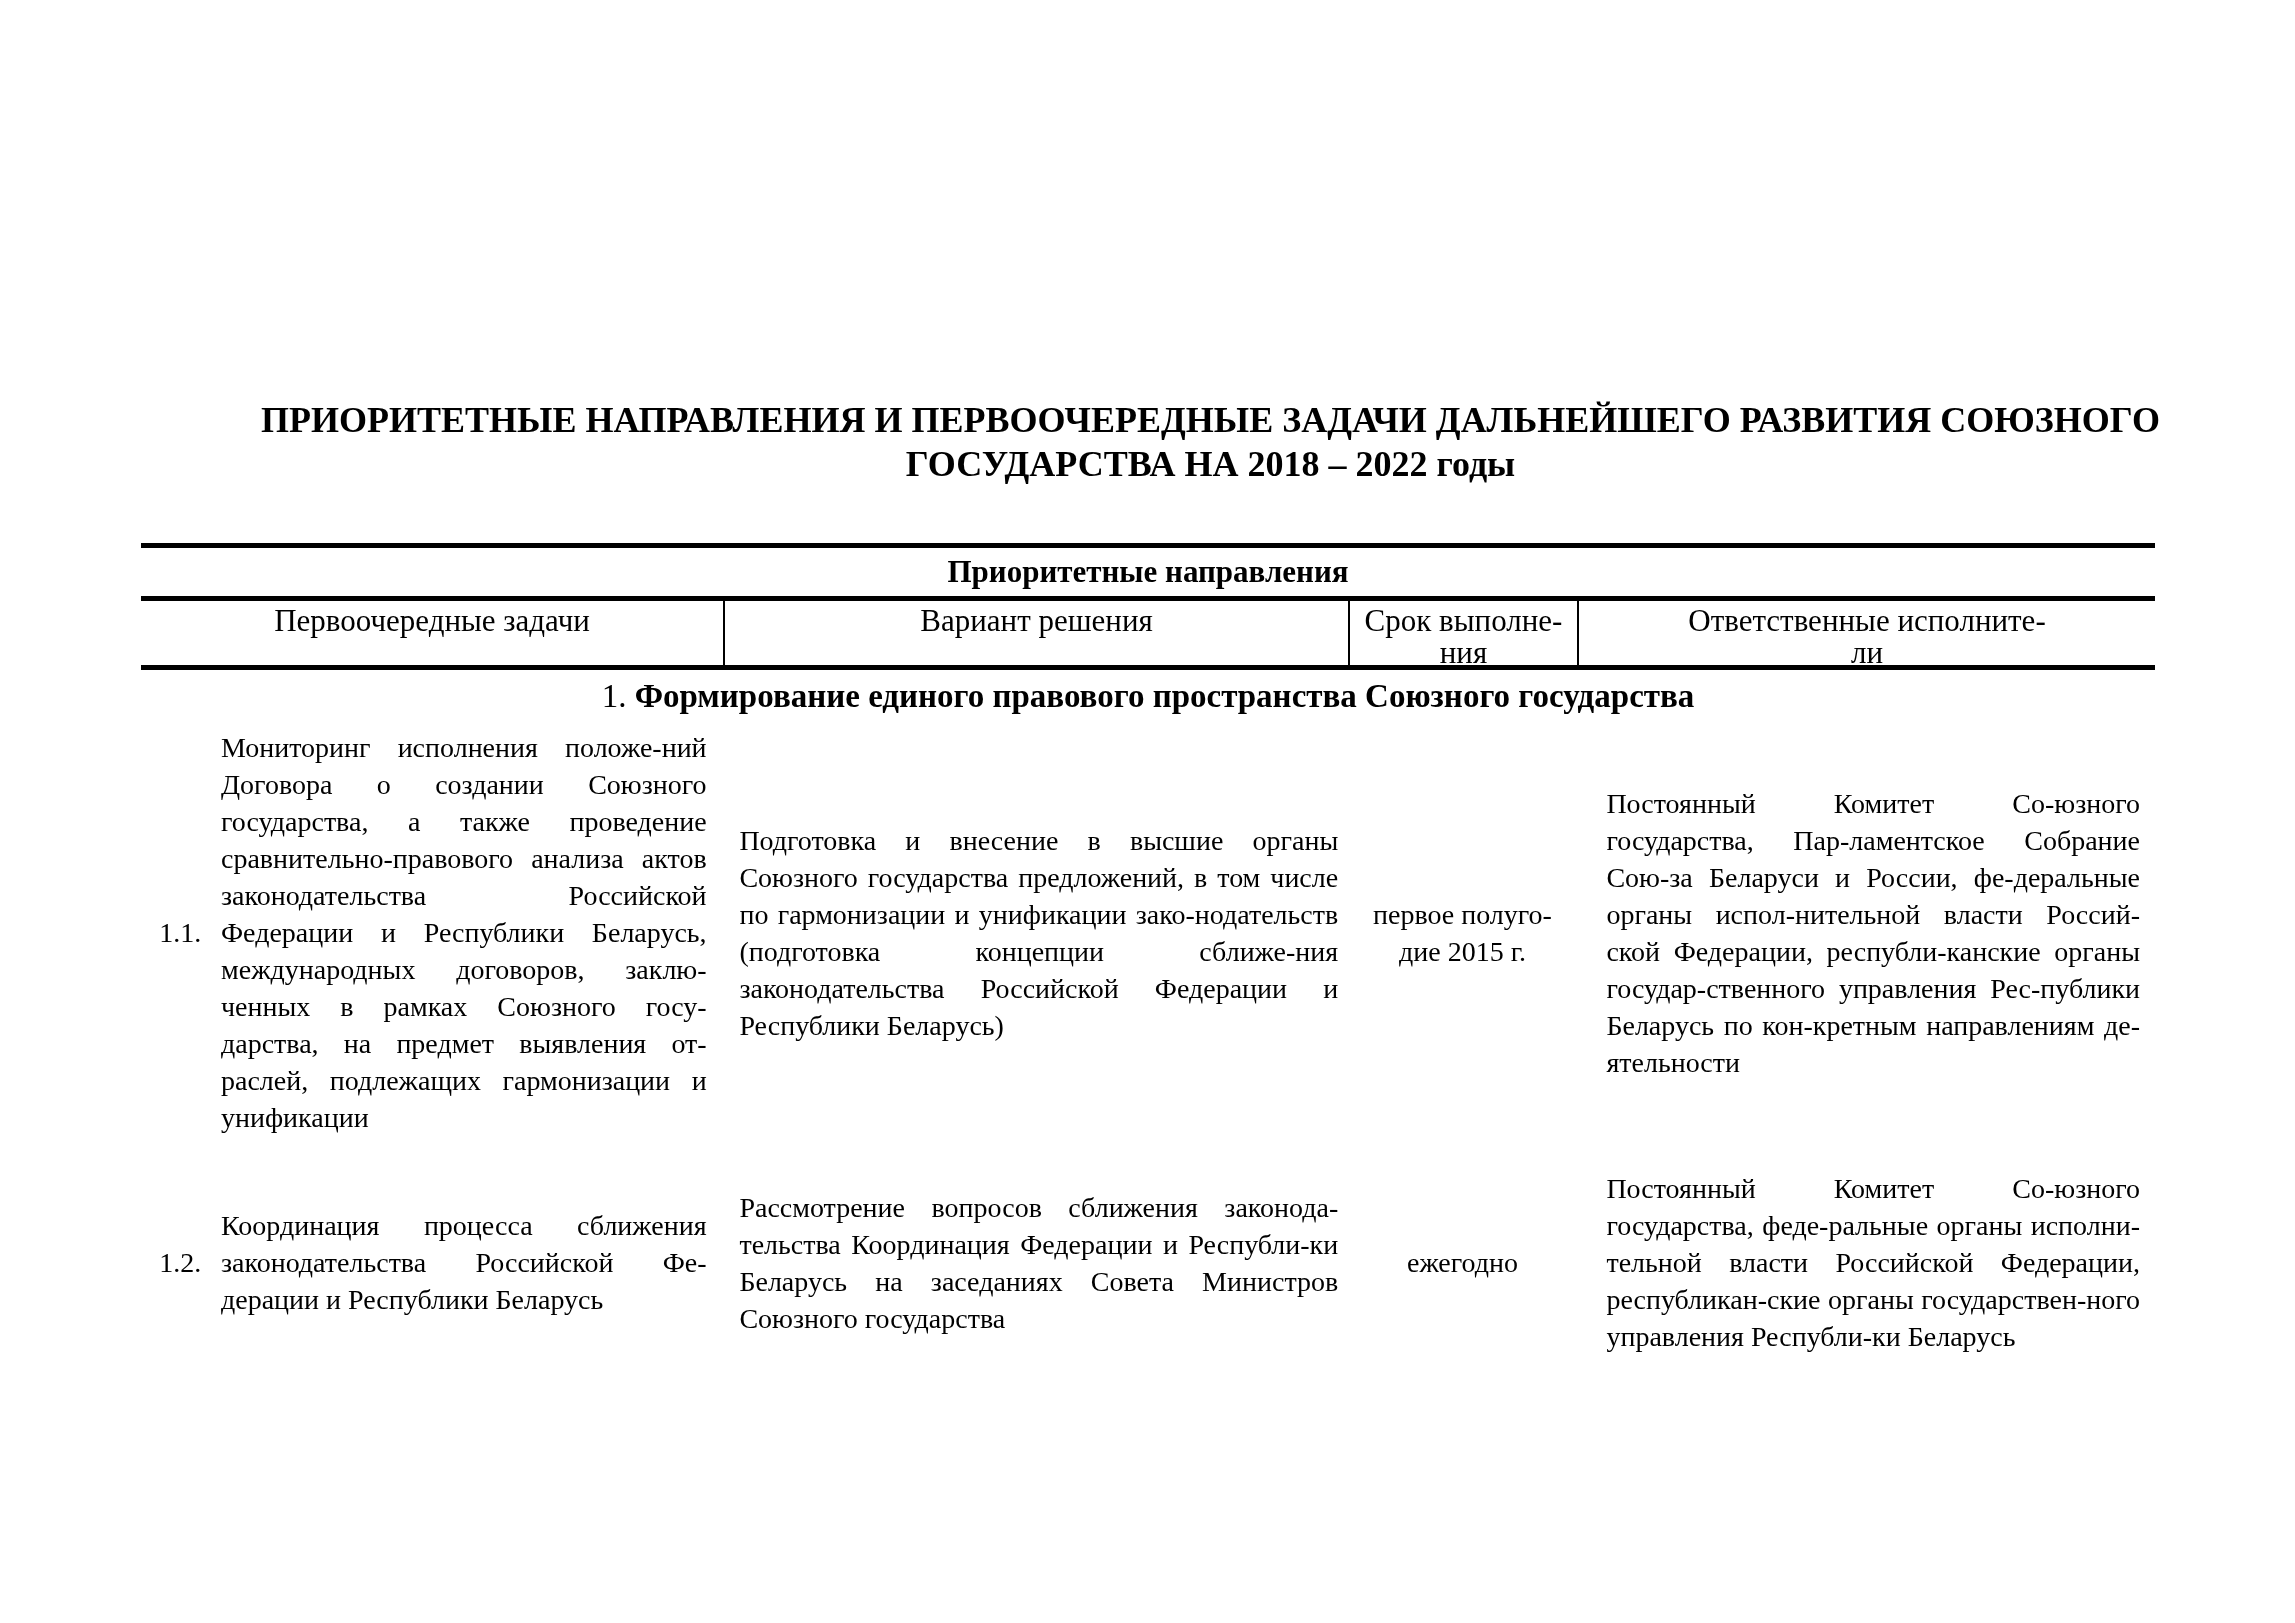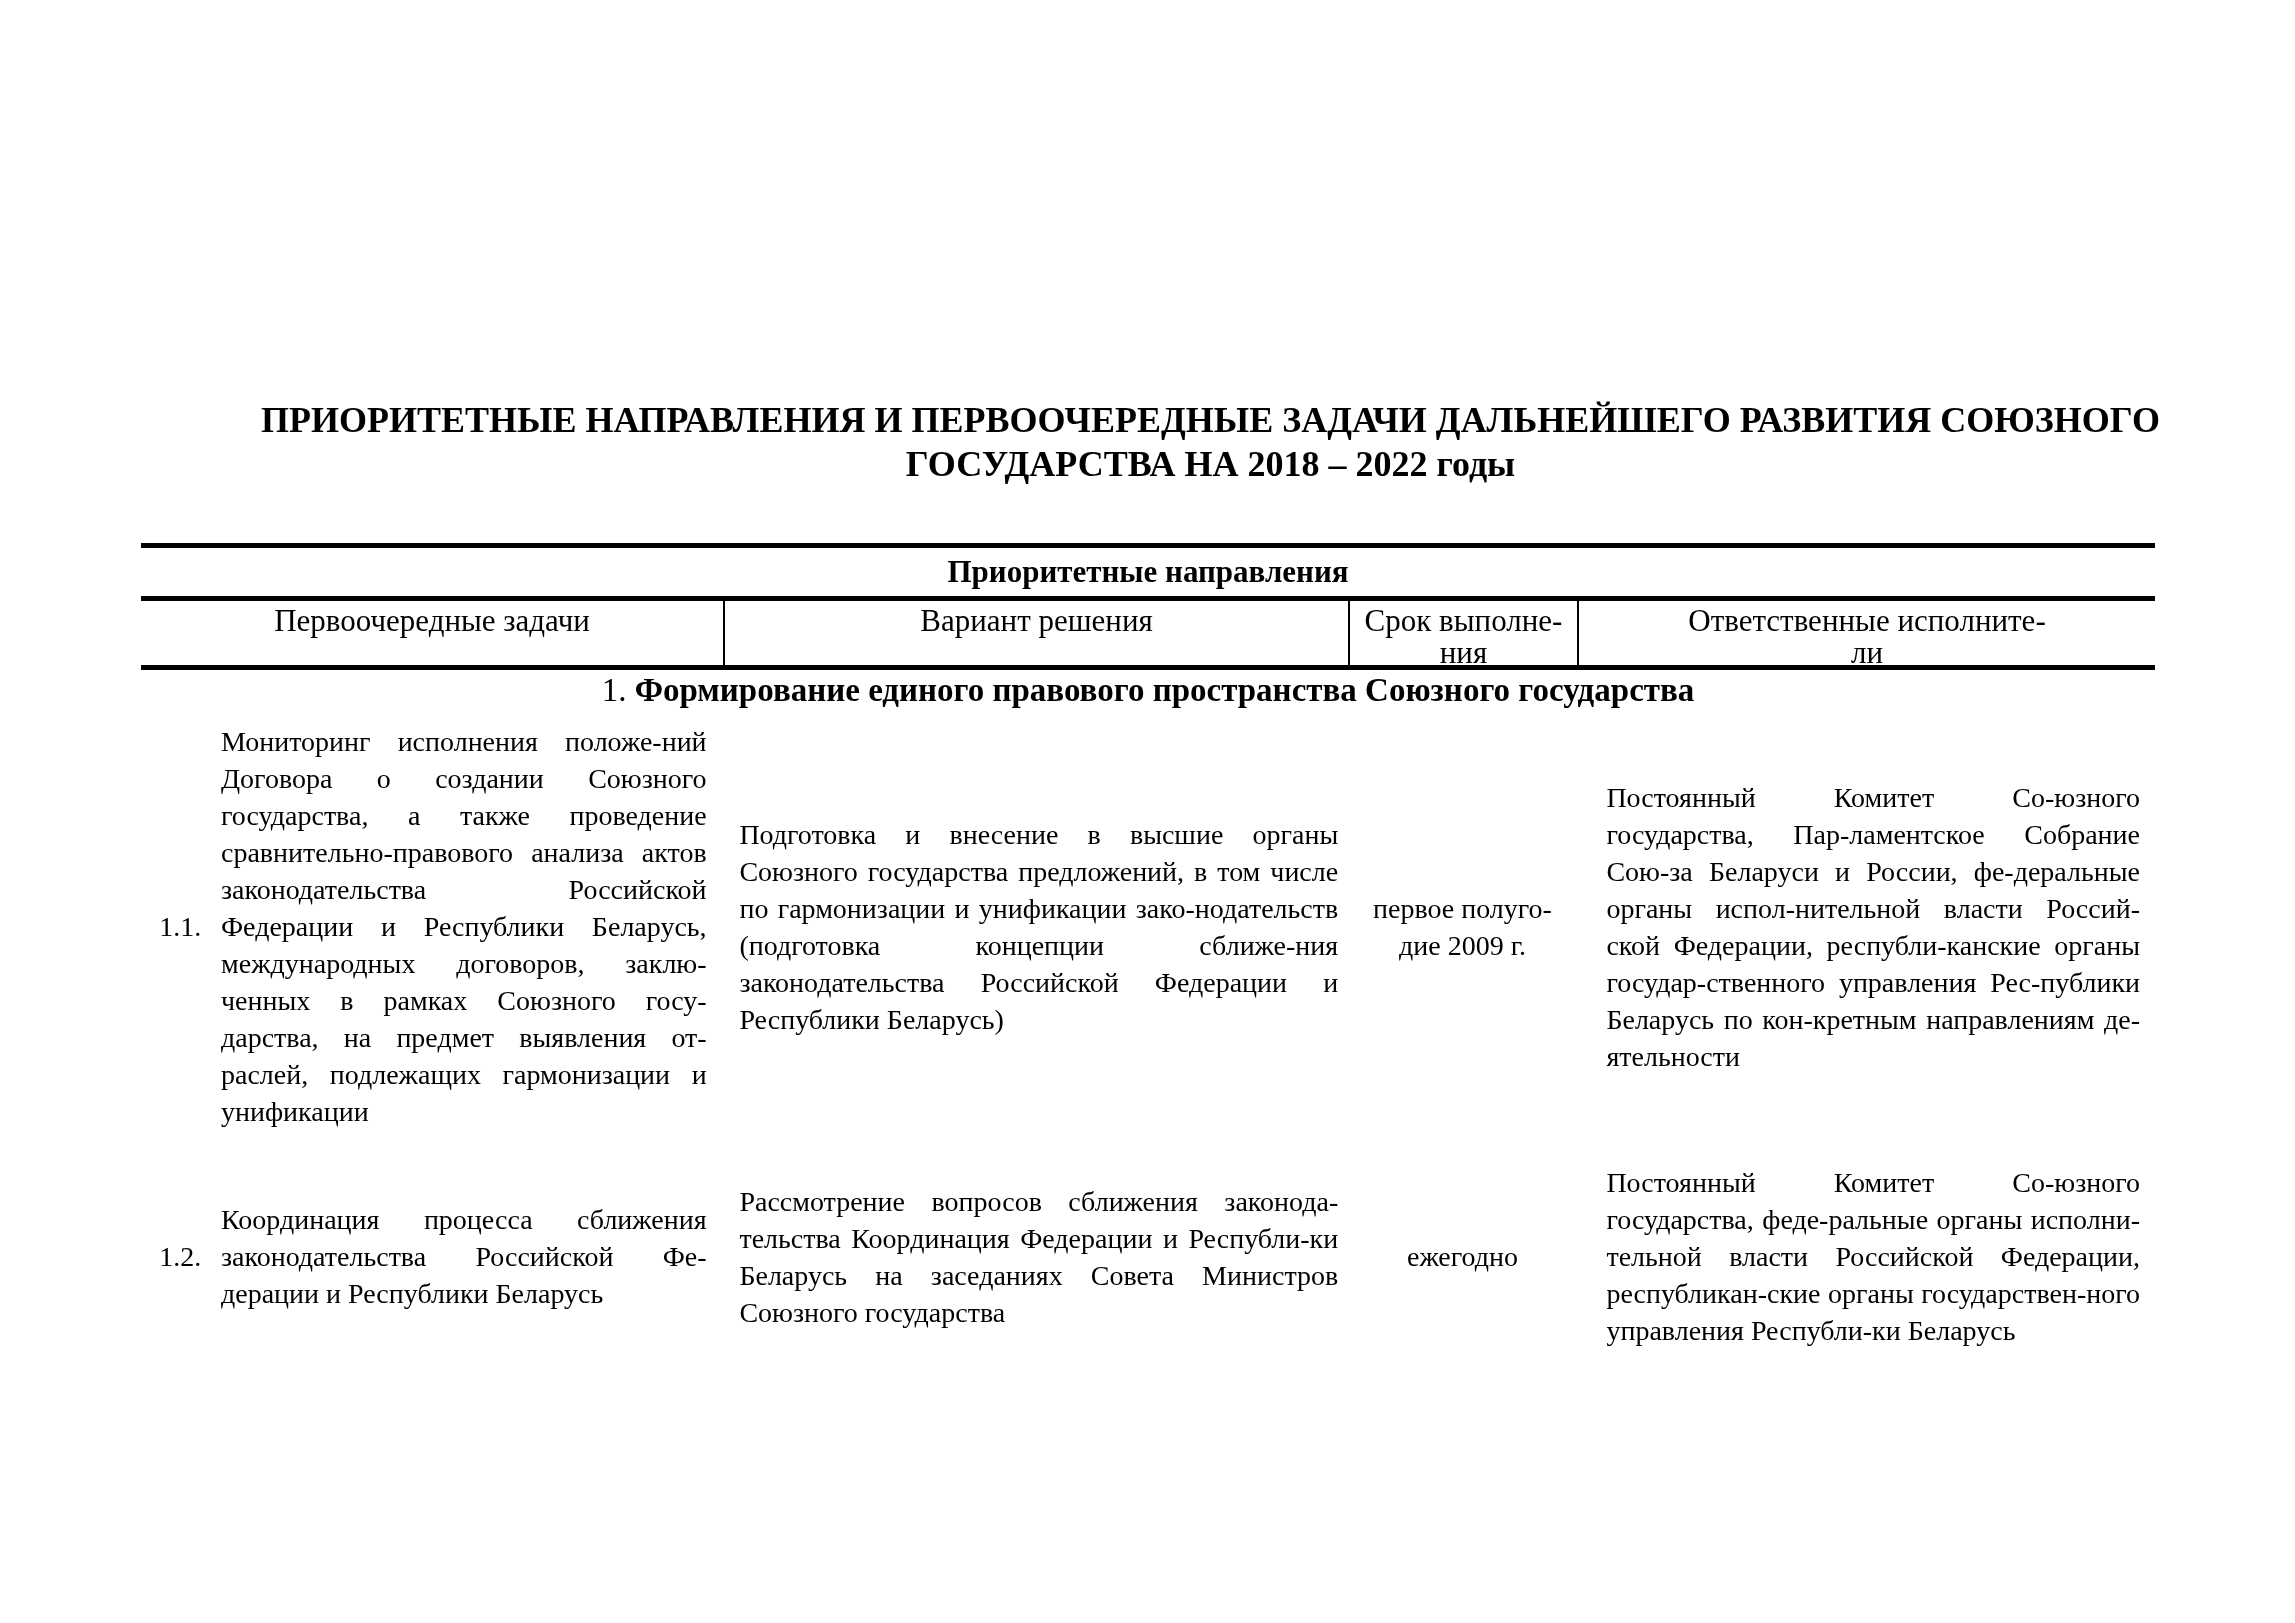--- a/index.html
+++ b/index.html
@@ -53,21 +53,21 @@
     padding-top:4px;
     white-space:pre-line;
     box-sizing:border-box;
   }
   .hc1 { width:582px; }
   .hc2 { width:625px; border-left:2.6px solid #000; }
   .hc3 { width:229px; border-left:2.6px solid #000; }
   .hc4 { flex:1;      border-left:2.6px solid #000; }
 
   .section-row {
-    padding-top:1px;
+    padding-top:7px;
     text-align:center;
     font-size:33px; line-height:38px;
     height:35px;
   }
   .section-row .sec-num { font-weight:normal; }
   .section-row .sec-title { font-weight:bold; }
 
   .body-row {
     display:flex;
     align-items:center;
@@ -106,21 +106,21 @@
     <div class="section-row">
       <span class="sec-num">1.</span><span class="sec-title"> Формирование единого правового пространства Союзного государства</span>
     </div>
 
     <div class="body-row">
       <div class="cell c1">
         <div class="row-num">1.1.</div>
         <div class="task-text">Мониторинг исполнения положе-ний Договора о создании Союзного государства, а также проведение сравнительно-правового анализа актов законодательства Российской Федерации и Республики Беларусь, международных договоров, заклю-ченных в рамках Союзного госу-дарства, на предмет выявления от-раслей, подлежащих гармонизации и унификации</div>
       </div>
       <div class="cell c2">Подготовка и внесение в высшие органы Союзного государства предложений, в том числе по гармонизации и унификации зако-нодательств (подготовка концепции сближе-ния законодательства Российской Федерации и Республики Беларусь)</div>
-      <div class="cell c3">первое полуго-дие 2009 г.</div>
+      <div class="cell c3">первое полуго-дие 2015 г.</div>
       <div class="cell c4">Постоянный Комитет Со-юзного государства, Пар-ламентское Собрание Сою-за Беларуси и России, фе-деральные органы испол-нительной власти Россий-ской Федерации, республи-канские органы государ-ственного управления Рес-публики Беларусь по кон-кретным направлениям де-ятельности</div>
     </div>
 
     <div class="body-row">
       <div class="cell c1">
         <div class="row-num">1.2.</div>
         <div class="task-text">Координация процесса сближения законодательства Российской Фе-дерации и Республики Беларусь</div>
       </div>
       <div class="cell c2">Рассмотрение вопросов сближения законода-тельства Координация Федерации и Республи-ки Беларусь на заседаниях Совета Министров Союзного государства</div>
       <div class="cell c3">ежегодно</div>

